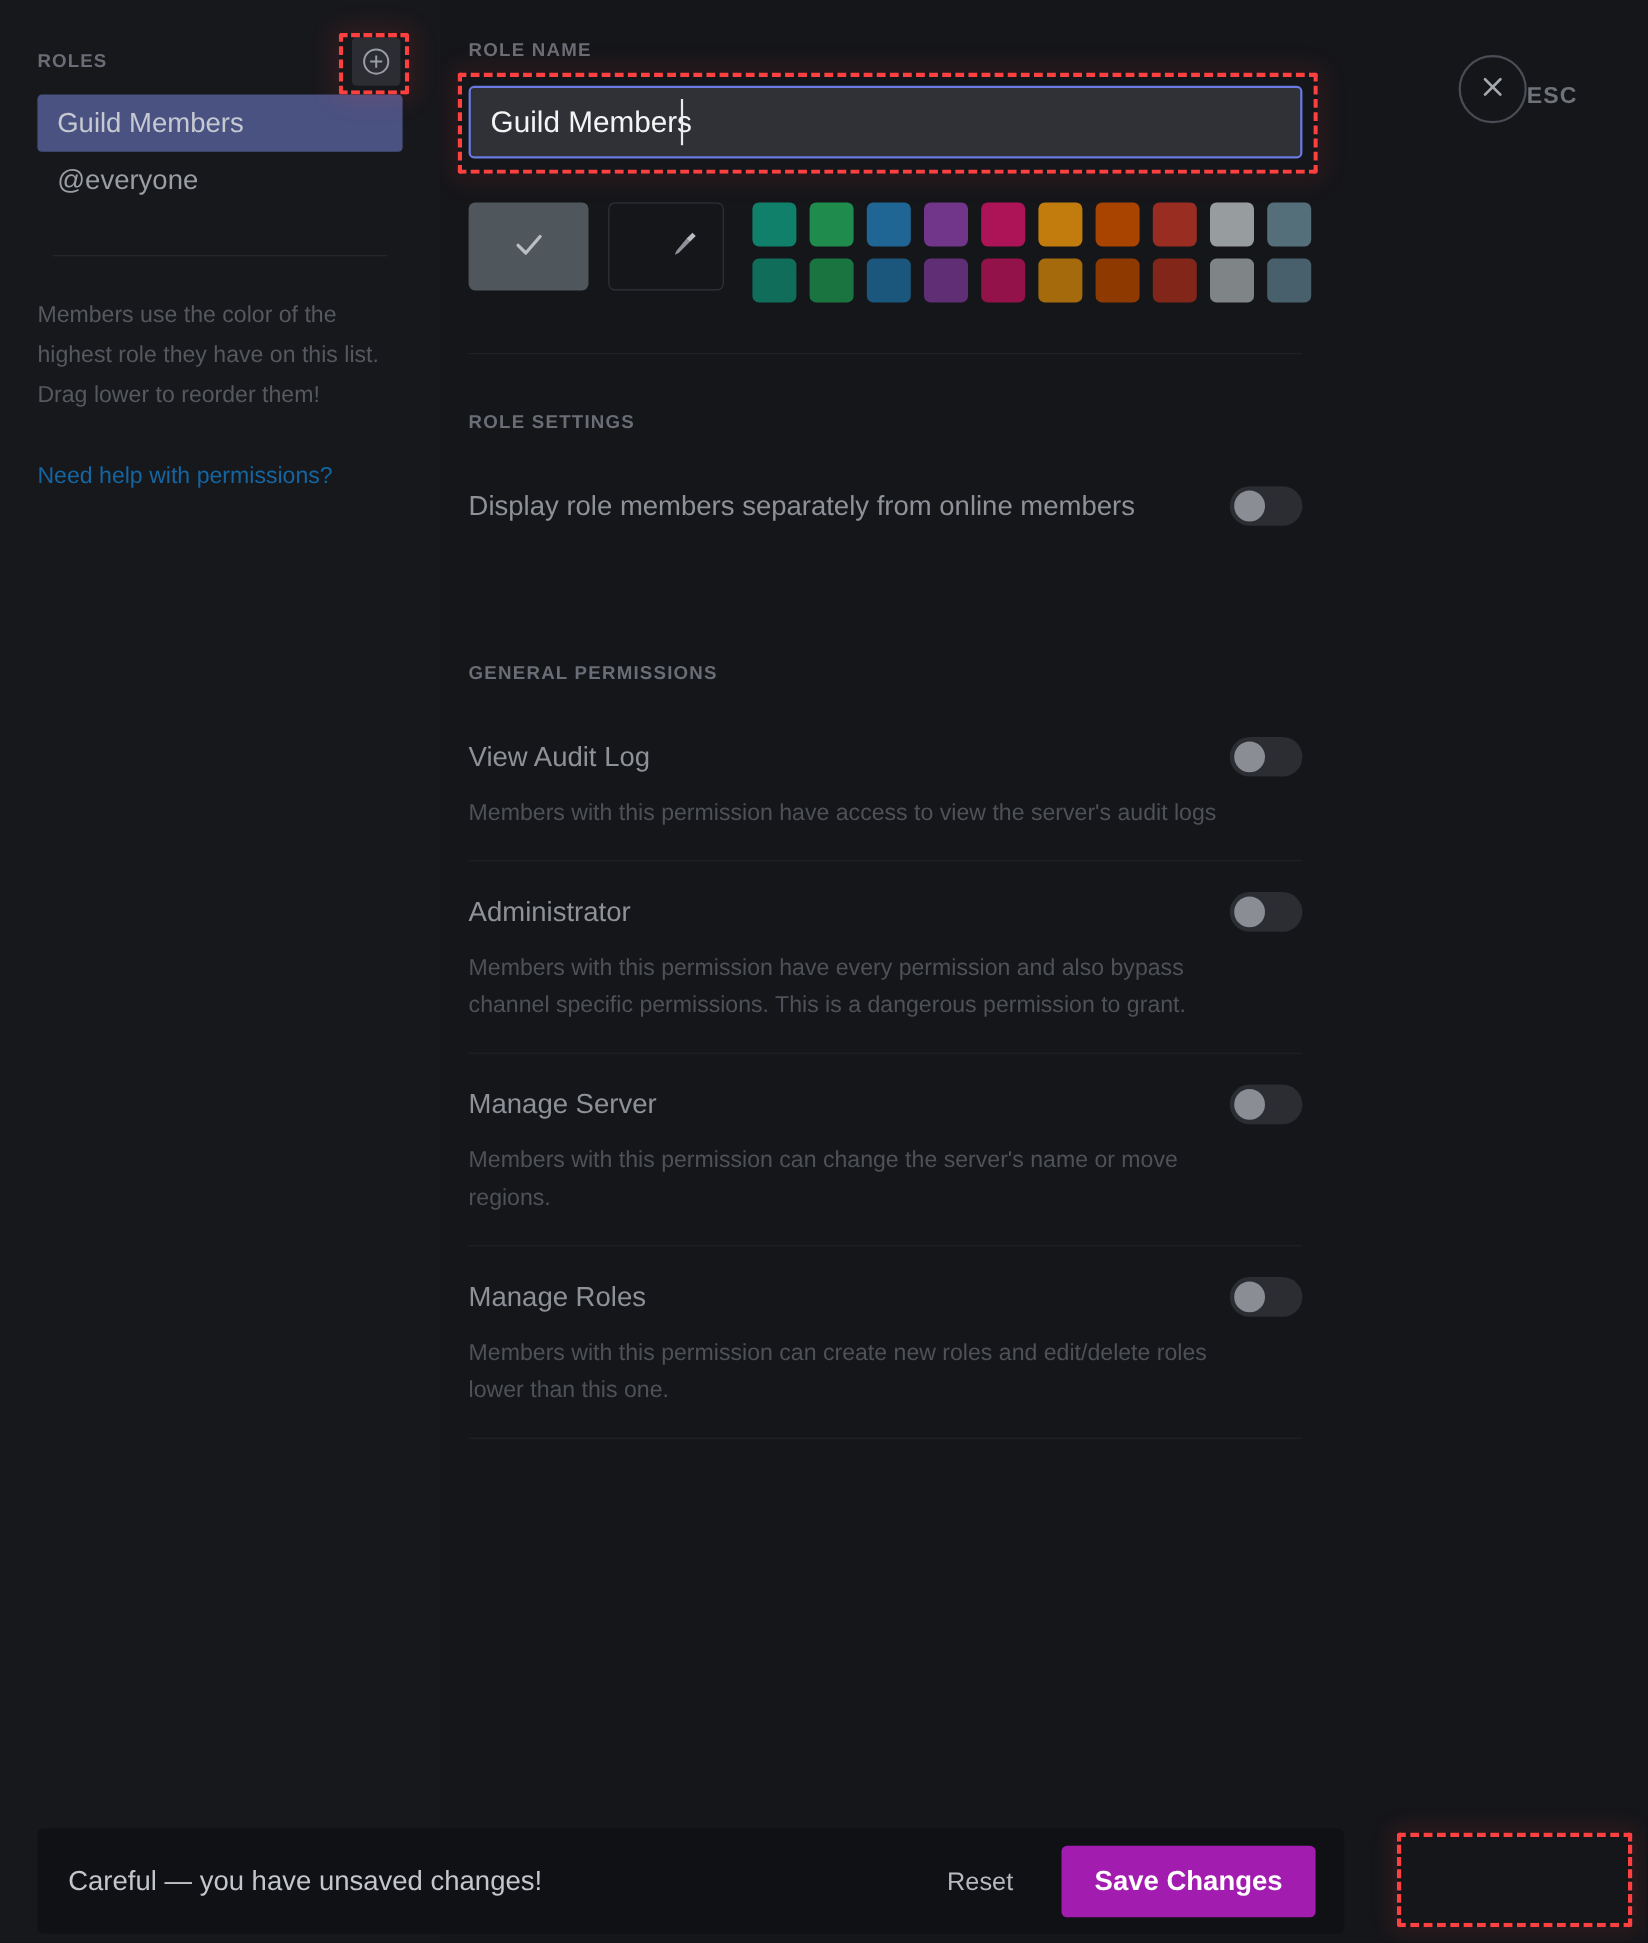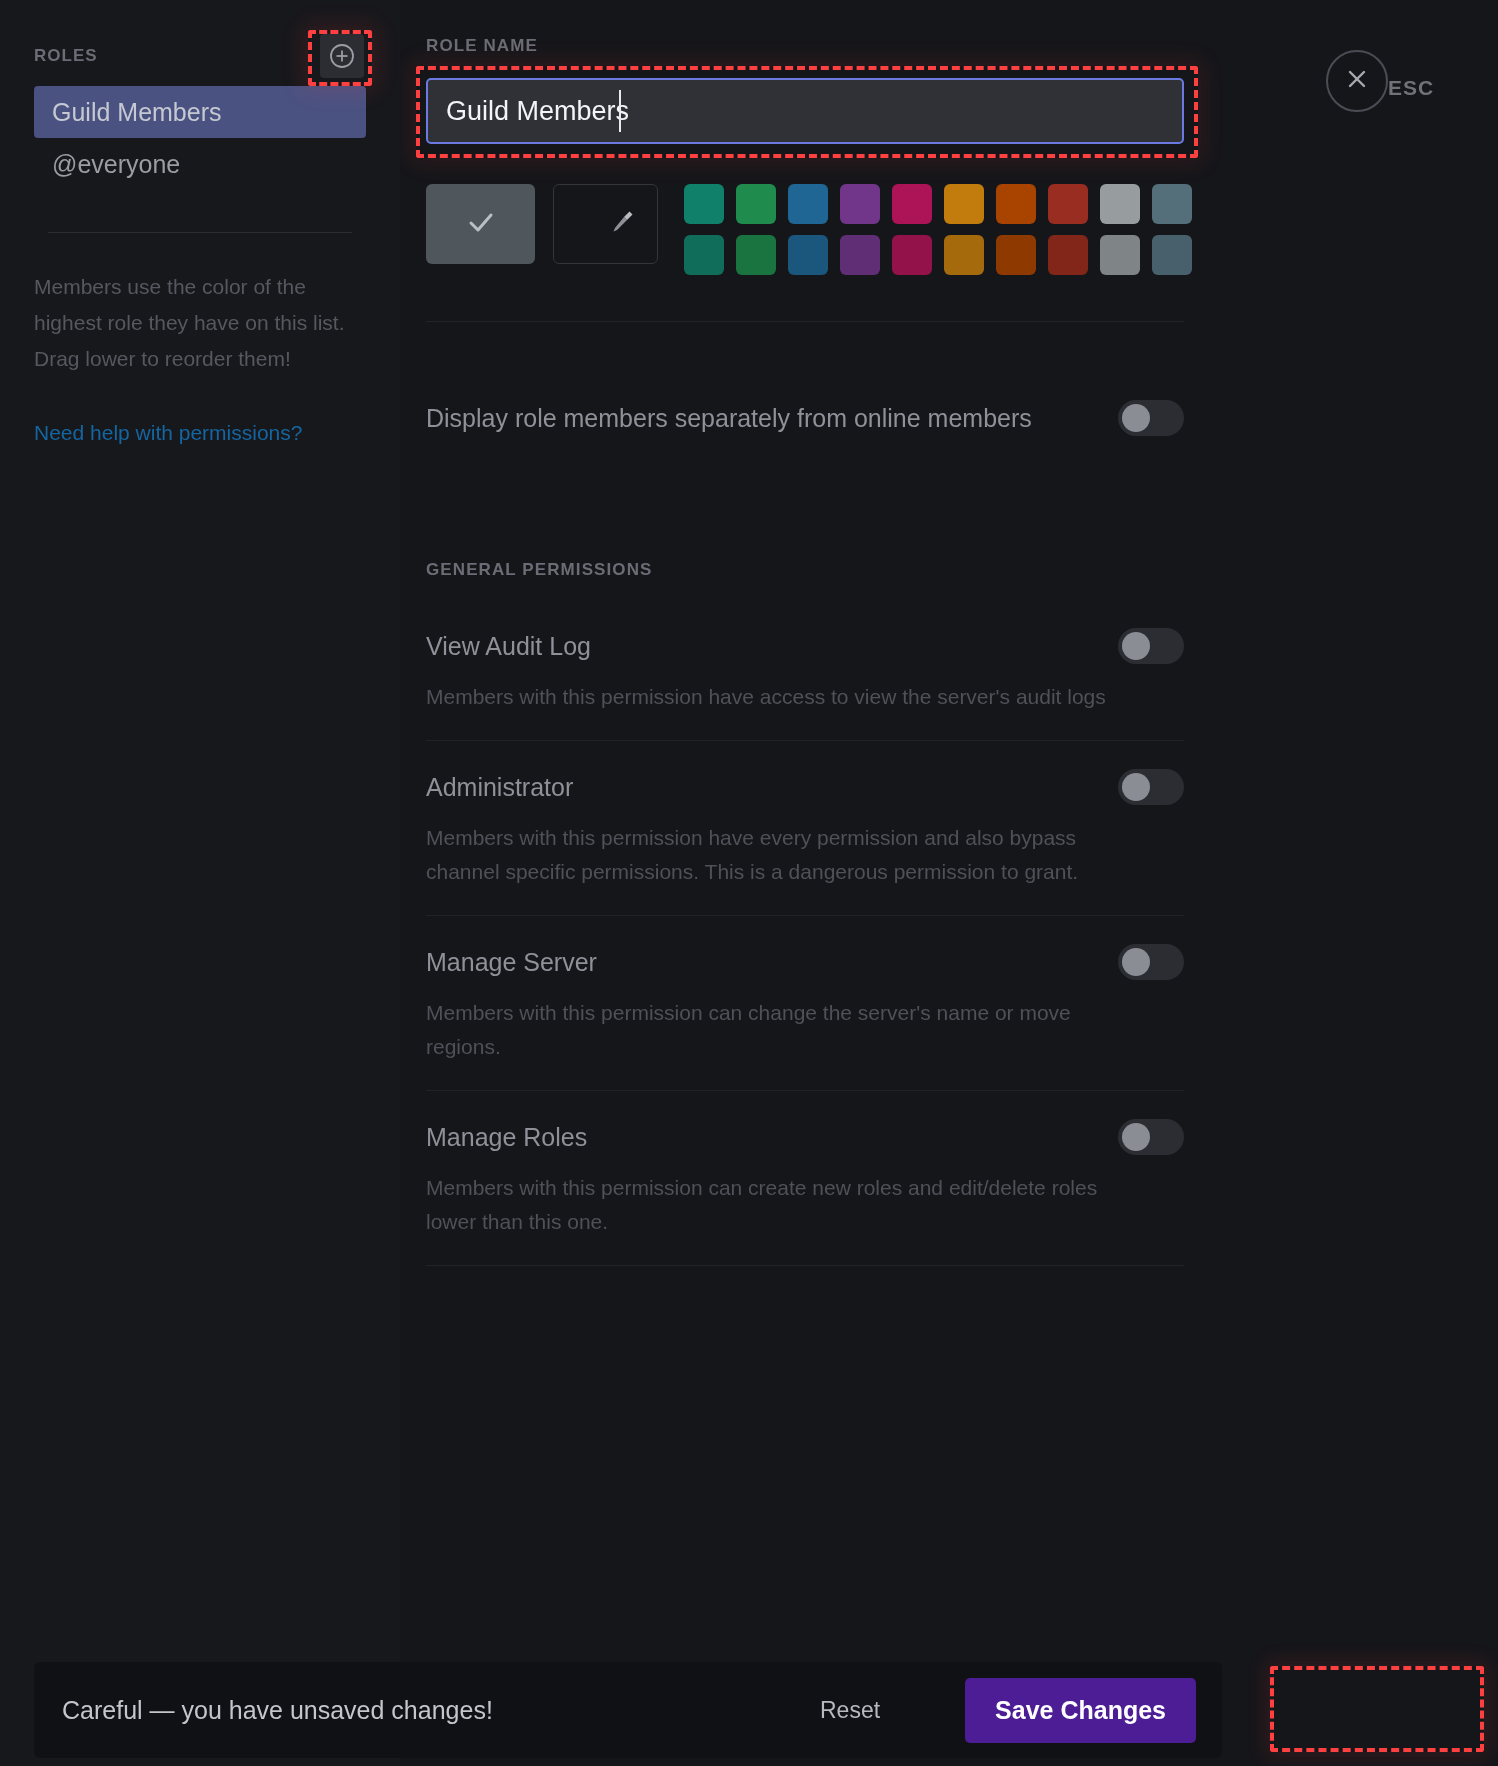--- a/index.html
+++ b/index.html
@@ -441,20 +441,21 @@
             <div class="swatch" style="background: rgb(129, 38, 25);"></div>
             <div class="swatch" style="background: rgb(127, 132, 135);"></div>
             <div class="swatch" style="background: rgb(71, 96, 107);"></div>
           </div>
       </div>
     </div>
 
     <div class="section-sep"></div>
 
     <div class="group">
+      <div class="section-label">ROLE SETTINGS</div>
 
       <div style="margin-top:22px;">
         <div class="setting-row">
           <div class="setting-title">Display role members separately from online members</div>
           <div class="toggle">
             <div class="knob"></div>
           </div>
         </div>
 
       </div>
@@ -519,18 +520,18 @@
           <line x1="22" y1="8" x2="8" y2="22" stroke="#a6a9af" stroke-width="2.4" stroke-linecap="round"></line>
         </svg>
       </span>
     </div>
     <div class="esc-label">ESC</div>
   </div>
 
   <div class="save-bar">
     <div class="save-msg">Careful — you have unsaved changes!</div>
     <div class="reset-btn">Reset</div>
-    <button class="save-btn" style="background: #4c1d95; margin-left: 41px;">Save Changes</button>
+    <button class="save-btn" style="background: #a21caf;">Save Changes</button>
   </div>
 
   <div class="hl-save" style="border-color: rgb(255, 64, 64);"></div>
 
 </div>
 
 </body></html>

